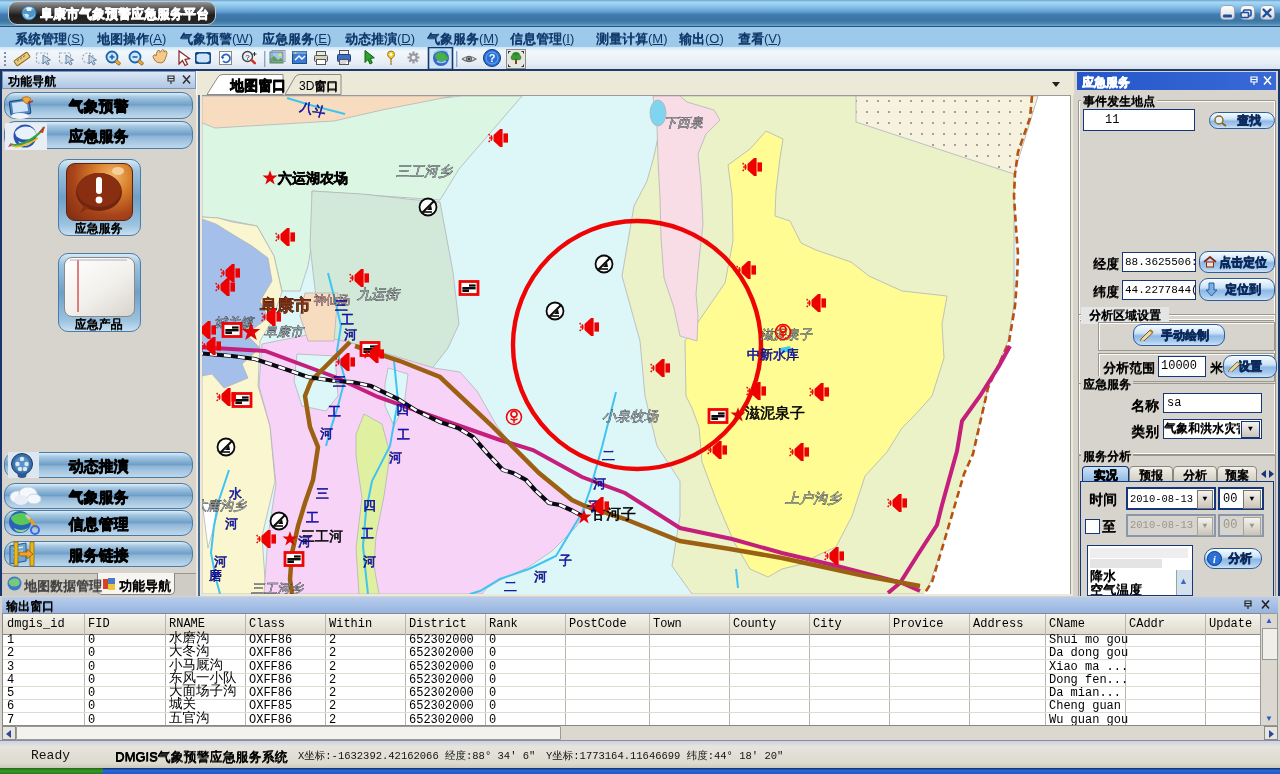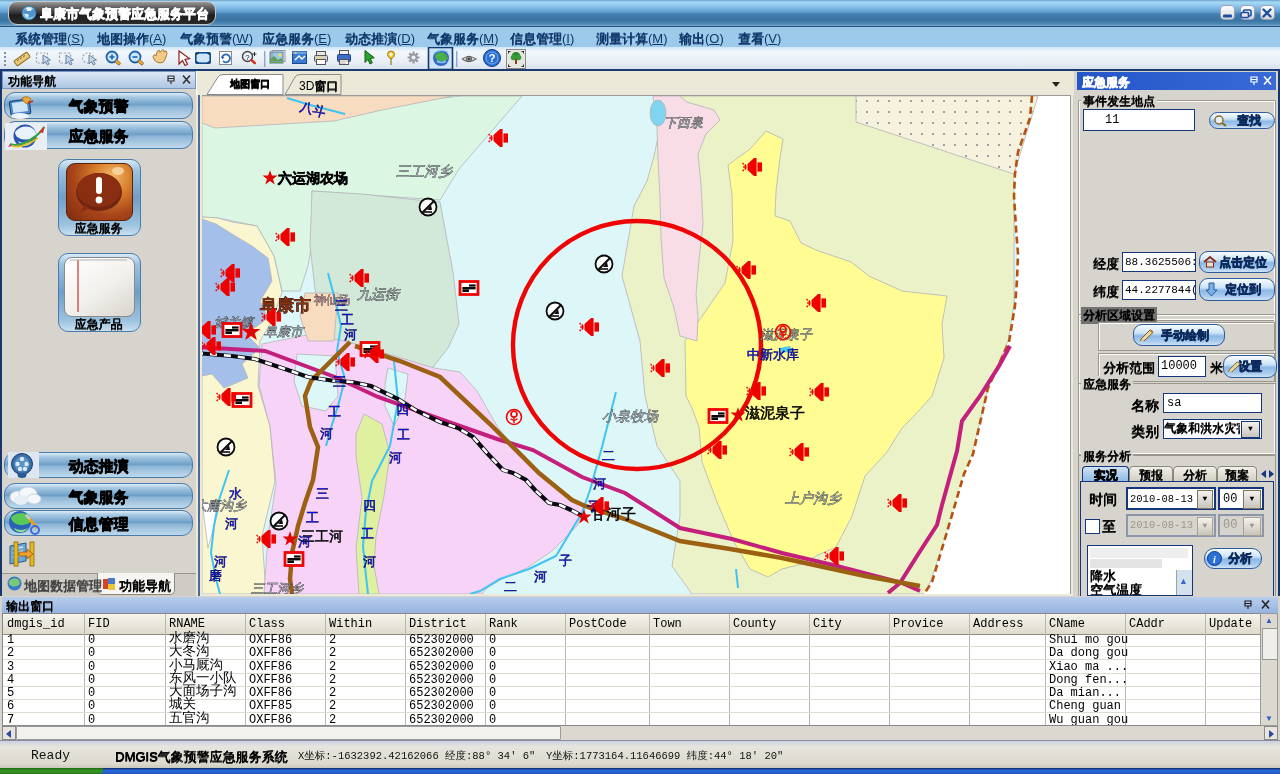--- a/index.html
+++ b/index.html
@@ -263,20 +263,21 @@
     </svg>
 <div class="a bigbtn" style="top:510px;height:26px;line-height:25px"><span class="cjk">信息管理</span></div>
 <svg class="a" style="left:6px;top:509px" width="34" height="28" viewBox="0 0 34 28">
       <circle cx="14" cy="13" r="11" fill="#2a62b8"></circle>
       <path d="M5 8 Q12 2 21 5 Q27 8 25 13 Q18 18 10 15 Q5 12 5 8" fill="#58c858"></path>
       <path d="M8 19 Q15 23 22 19 Q19 24 13 23 Q9 22 8 19" fill="#8adc8a"></path>
       <path d="M22 8 l9 11" stroke="#e8a018" stroke-width="3"></path>
       <path d="M20 6 l4 4" stroke="#c8c8d0" stroke-width="3"></path>
       <circle cx="29" cy="21" r="4" fill="none" stroke="#3a6ae0" stroke-width="2"></circle>
     </svg>
+<div class="a bigbtn" style="top:541px;height:26px;line-height:25px"><span class="cjk">服务链接</span></div>
 <svg class="a" style="left:6px;top:540px" width="36" height="28" viewBox="0 0 36 28">
       <path d="M4 6 l16-3 v18 l-16 3 z" fill="#6aa8d8" stroke="#2a5a8a"></path>
       <path d="M7 9 l10-2 M7 13 l10-2 M7 17 l10-2" stroke="#cfe4f4" stroke-width="1.4"></path>
       <rect x="8" y="2" width="4" height="24" fill="#e8b820" stroke="#8a6a10" stroke-width="0.8"></rect>
       <rect x="24" y="2" width="4" height="24" fill="#e8b820" stroke="#8a6a10" stroke-width="0.8"></rect>
       <path d="M13 12 h8 l0-3 l6 5 l-6 5 l0-3 h-8 z" fill="#f0a030" stroke="#905808" stroke-width="0.8"></path>
     </svg>
 
 <div class="a" style="left:2px;top:573px;width:194px;height:23px;background:#cfccc5;border-top:1px solid #9a978e"></div>
 <div class="a" style="left:97px;top:573px;width:76px;height:21px;background:#f6f5f1;border:1px solid #8a877e;border-top:none;border-radius:0 0 5px 5px"></div>
@@ -316,21 +317,21 @@
         <rect x="3.5" y="6" width="7" height="5" fill="#e8e0d0" stroke="#8a2818"></rect>
       </svg>
 <div class="a cjk" style="left:20px;top:212px;font-size:13px">纬度</div>
 <div class="a inp" style="left:49px;top:209px;width:74px;height:20px;line-height:18px;padding-left:2px;font-size:11px">44.2277844(</div>
 <div class="a pill" style="left:126px;top:207px;width:76px;height:23px;line-height:21px"><span class="cjk" style="margin-left:12px">定位到</span></div>
 <svg class="a" style="left:132px;top:211px" width="13" height="15" viewBox="0 0 13 15">
         <path d="M4 1 h5 v7 h3 l-5.5 6 l-5.5-6 h3 z" fill="#7ab0e8" stroke="#2a5a9a" stroke-width="1"></path>
       </svg>
 
 <div class="a gb" style="left:5px;top:243px;width:196px;height:139px"></div>
-<div class="a cjk" style="left:8px;top:236px;background:#737373;padding:0 2px;font-size:12px">分析区域设置</div>
+<div class="a cjk" style="left:8px;top:236px;background:#e5e5e5;padding:0 8px;font-size:12px">分析区域设置</div>
 <div class="a" style="left:25px;top:251px;width:175px;height:27px;border:1px solid #9b988f;box-shadow:inset 1px 1px 0 #fcfbf8"></div>
 <div class="a pill" style="left:60px;top:253px;width:92px;height:22px;line-height:20px"><span class="cjk" style="margin-left:12px">手动绘制</span></div>
 <svg class="a" style="left:66px;top:257px" width="16" height="13" viewBox="0 0 16 13">
         <path d="M2 11 L11 2 l3 2.5 L5 13 l-3.5 0.8 z" fill="#e8d8a8" stroke="#7a5a20" stroke-width="1"></path>
         <path d="M11 2 l3 2.5" stroke="#c07820" stroke-width="2"></path>
       </svg>
 <div class="a" style="left:25px;top:282px;width:175px;height:27px;border:1px solid #9b988f;box-shadow:inset 1px 1px 0 #fcfbf8"></div>
 <div class="a cjk" style="left:30px;top:288px;font-size:13px">分析范围</div>
 <div class="a inp" style="left:85px;top:285px;width:48px;height:21px;line-height:19px;padding-left:2px">10000</div>
 <div class="a cjk" style="left:137px;top:288px;font-size:13px">米</div>
@@ -505,21 +506,21 @@
 
 <div class="a" style="left:0;top:768px;width:1280px;height:6px;background:linear-gradient(180deg,#0b2c66,#2a68d8 40%,#2258c0)"></div>
 <div class="a" style="left:0;top:768px;width:103px;height:6px;background:linear-gradient(180deg,#1e6810,#3a9a28 50%,#2a7818);border-radius:0 0 4px 0"></div>
 
 <div class="a" style="left:196px;top:71px;width:877px;height:24px;background:#ece9d8;border-left:1px solid #fff"></div>
 <svg class="a" style="left:196px;top:71px" width="877" height="24" viewBox="0 0 877 24">
 <path d="M11 23.5 L22 6 Q23.5 3.5 27 3.5 L87 3.5 L87 23.5 Z" fill="#fff" stroke="#8a8a8a" stroke-width="1"></path>
 <path d="M89 23.5 L99 6 Q100.5 3.5 104 3.5 L145 3.5 L145 23.5 Z" fill="#ece9d8" stroke="#8a8a8a" stroke-width="1"></path>
 <path d="M856 11 l8 0 l-4 5 z" fill="#222"></path>
 </svg>
-<div class="a cjk" style="left:230px;top:77px;font-size:10px;font-weight:bold;color:#000">地图窗口</div>
+<div class="a cjk" style="left:230px;top:77px;font-size:14px;font-weight:bold;color:#000">地图窗口</div>
 <div class="a" style="left:299px;top:78px;font-size:12px;color:#000">3D<span class="cjk">窗口</span></div>
 <div class="a" style="left:1070px;top:95px;width:3px;height:501px;background:#ece9d8"></div>
 <div class="a" style="left:202px;top:593px;width:871px;height:3px;background:#ece9d8"></div>
 <div class="a" style="left:196px;top:95px;width:6px;height:501px;background:#ece9d8"></div>
     <div class="a" style="left:198px;top:95px;width:2px;height:501px;background:#4a6b9a"></div>
 <svg class="a" id="map" style="left:202px;top:95px;border-top:1px solid #9a9a9a;border-right:1px solid #9a9a9a" width="868" height="498" viewBox="0 0 868 498">
 <defs>
 <pattern id="dots" width="11" height="11" patternUnits="userSpaceOnUse">
           <rect width="11" height="11" fill="#f6f2dd"></rect>
           <rect x="4" y="4" width="2" height="2" fill="#a0a0a0"></rect>

